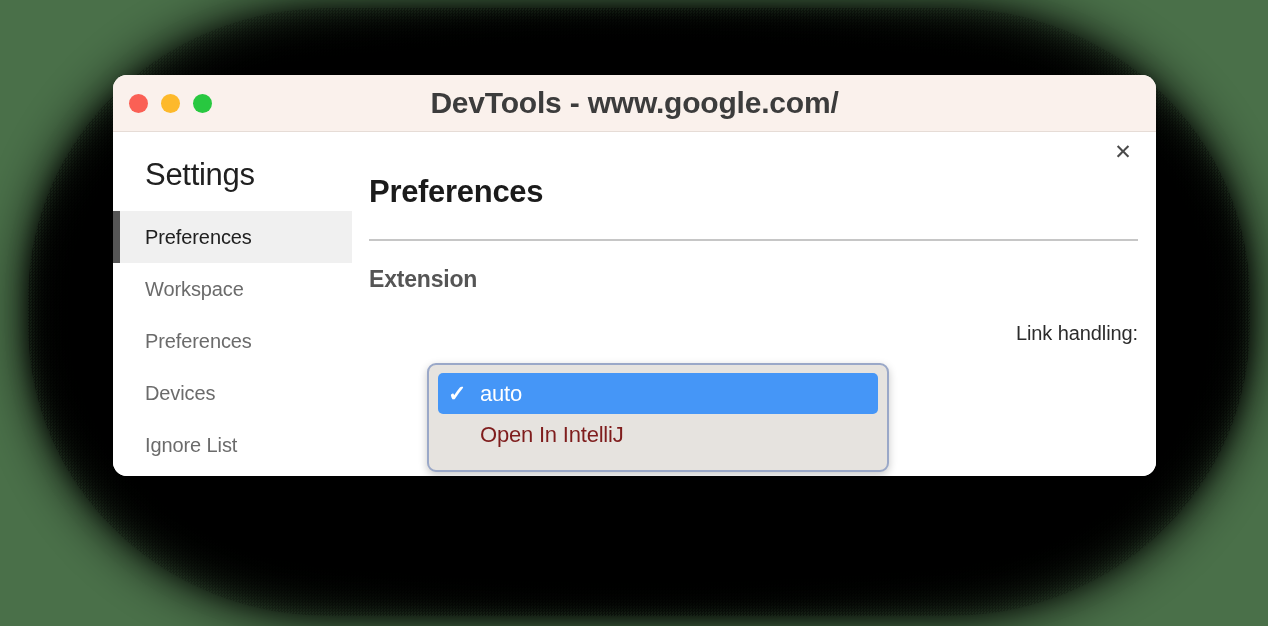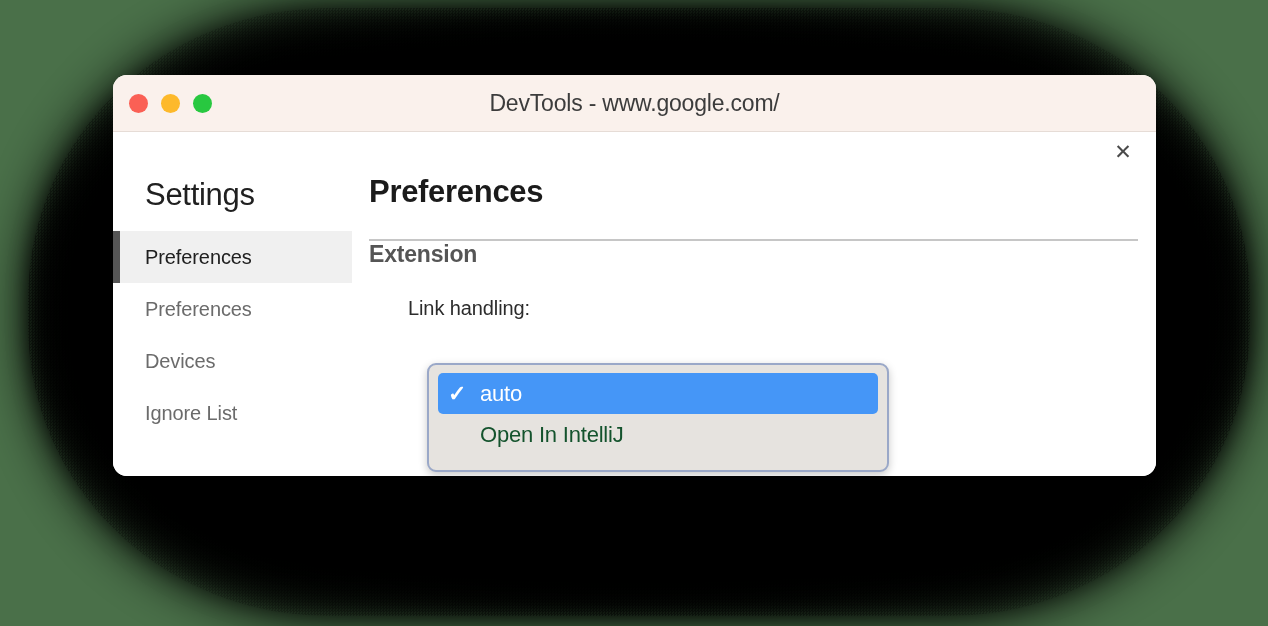--- a/index.html
+++ b/index.html
@@ -86,40 +86,39 @@
     border-radius: 50%;
   }
   .light.red    { background: #fa6055; }
   .light.yellow { background: #fdb92b; }
   .light.green  { background: #28c840; }
 
   #window-title {
     position: absolute;
     left: 0; right: 0;
     text-align: center;
-    font-size: 23px;
-    font-weight: normal;
+    font-size: 30px;
+    font-weight: bold;
     color: #3c3c3c;
     letter-spacing: -0.2px;
   }
 
   
   #window-body {
     position: relative;
     height: 344px;
     background: #ffffff;
     display: flex;
   }
 
   
   #sidebar {
     width: 239px;
     flex: 0 0 239px;
     padding-top: 25px;
-    margin-top: 20px;
   }
   #sidebar-title {
     font-size: 31px;
     color: #202020;
     padding-left: 32px;
     margin-bottom: 18px;
     letter-spacing: -0.3px;
   }
   .sidebar-item {
     position: relative;
@@ -171,25 +170,27 @@
   }
   #content-divider {
     height: 2px;
     background: #c6c6c6;
     margin-top: 29px;
     width: 769px;
   }
   #section-title {
     font-size: 23px;
     color: #555555;
+    margin-top: 25px;
     letter-spacing: -0.2px;
   }
   #field-row {
     margin-top: 29px;
     padding-left: 39px;
+    text-align: right;
   }
   #field-label {
     font-size: 20px;
     color: #2c2c2c;
     letter-spacing: -0.1px;
   }
 
   
   #select-popup {
     position: absolute;
@@ -202,21 +203,21 @@
     border: 2px solid #9aa8c8;
     box-shadow: 0 3px 9px rgba(0,0,0,0.22);
     padding: 8px 9px;
   }
   .select-option {
     height: 41px;
     display: flex;
     align-items: center;
     border-radius: 5px;
     font-size: 22px;
-    color: #14532d;
+    color: #7f1d1d;
     letter-spacing: -0.2px;
     padding-left: 10px;
   }
   .select-option.selected {
     background: #4596f7;
     color: #ffffff;
   }
   .option-check {
     width: 32px;
     font-size: 22px;
@@ -245,20 +246,23 @@
 
   <div id="window-body">
 
     <nav id="sidebar">
       <div id="sidebar-title">Settings</div>
 
       <div class="sidebar-item selected">
         <span>Preferences</span>
       </div>
       <div class="sidebar-item">
+        <span>Workspace</span>
+      </div>
+      <div class="sidebar-item">
         <span>Preferences</span>
       </div>
       <div class="sidebar-item">
         <span>Devices</span>
       </div>
       <div class="sidebar-item">
         <span>Ignore List</span>
       </div>
     </nav>
 

